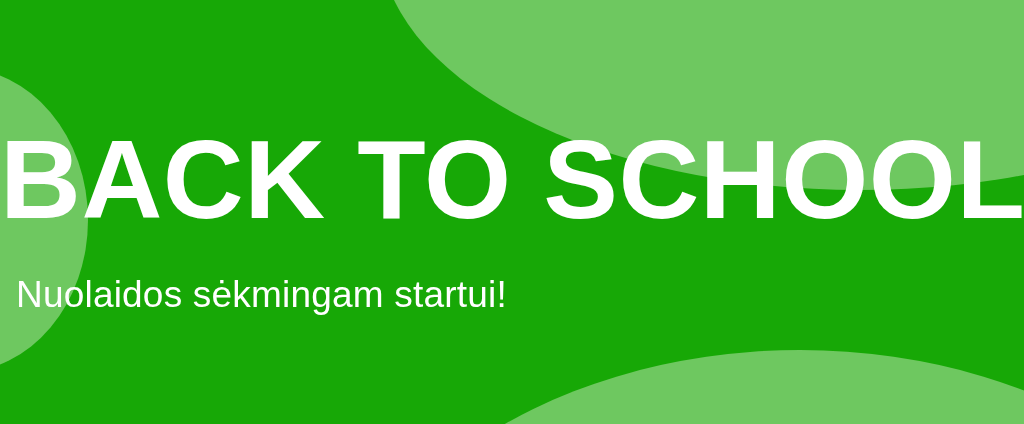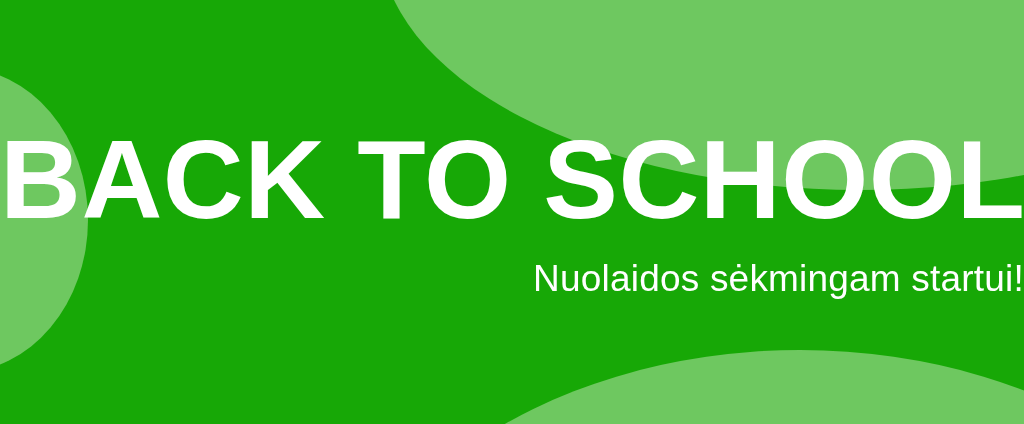--- a/index.html
+++ b/index.html
@@ -50,29 +50,29 @@
     letter-spacing: 0.5px;
     white-space: nowrap;
     margin: 0;
   }
 
   .subheadline {
     position: absolute;
     left: 0;
     right: 0;
     top: 258px;
-    text-align: right;
+    text-align: left;
     color: #ffffff;
     font-family: "Liberation Sans", sans-serif;
     font-weight: 400;
     font-size: 37px;
     line-height: 42px;
     letter-spacing: 0.2px;
     white-space: nowrap;
-    margin: 0;
+    margin: 16px;
   }
 </style>
 </head>
 <body>
 
 <div class="banner">
 
   <svg class="shape-layer" viewBox="0 0 1024 424" preserveAspectRatio="none">
     <rect x="0" y="0" width="1024" height="424" fill="#17a806"></rect>
     <ellipse cx="-40" cy="220" rx="128" ry="152" fill="#6ec860"></ellipse>

